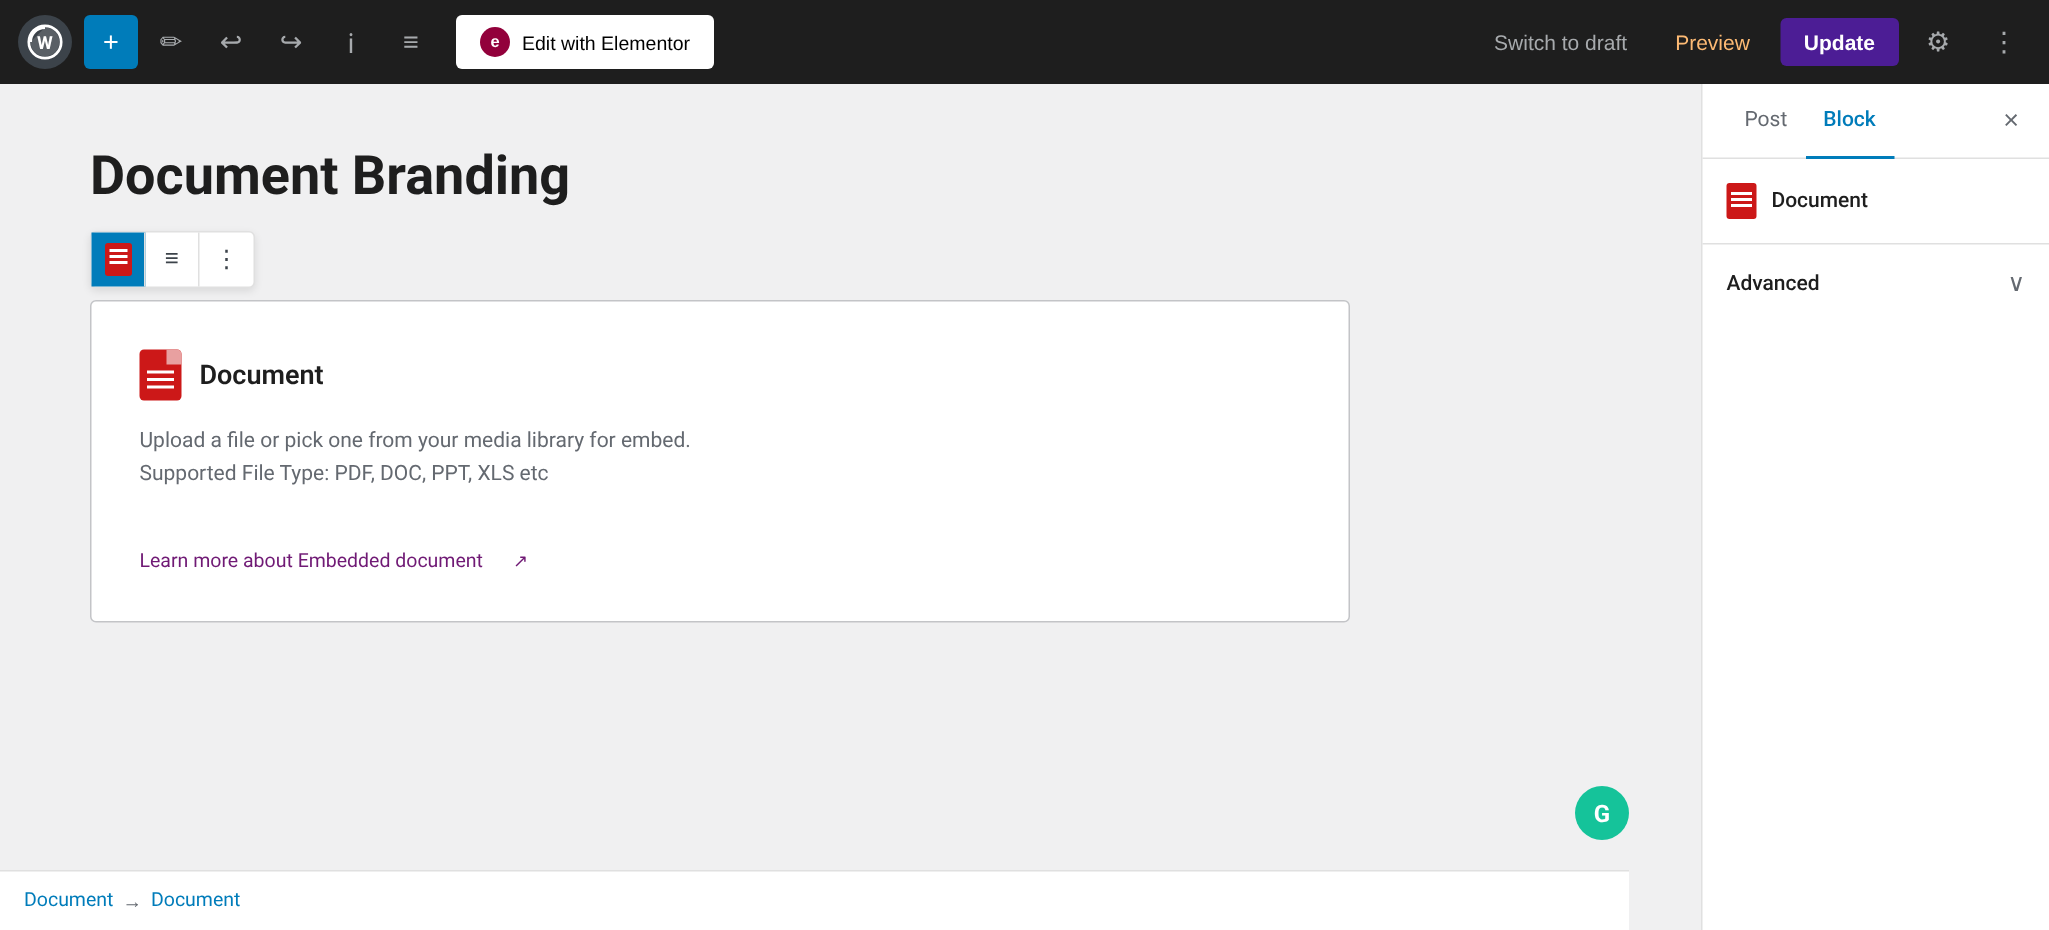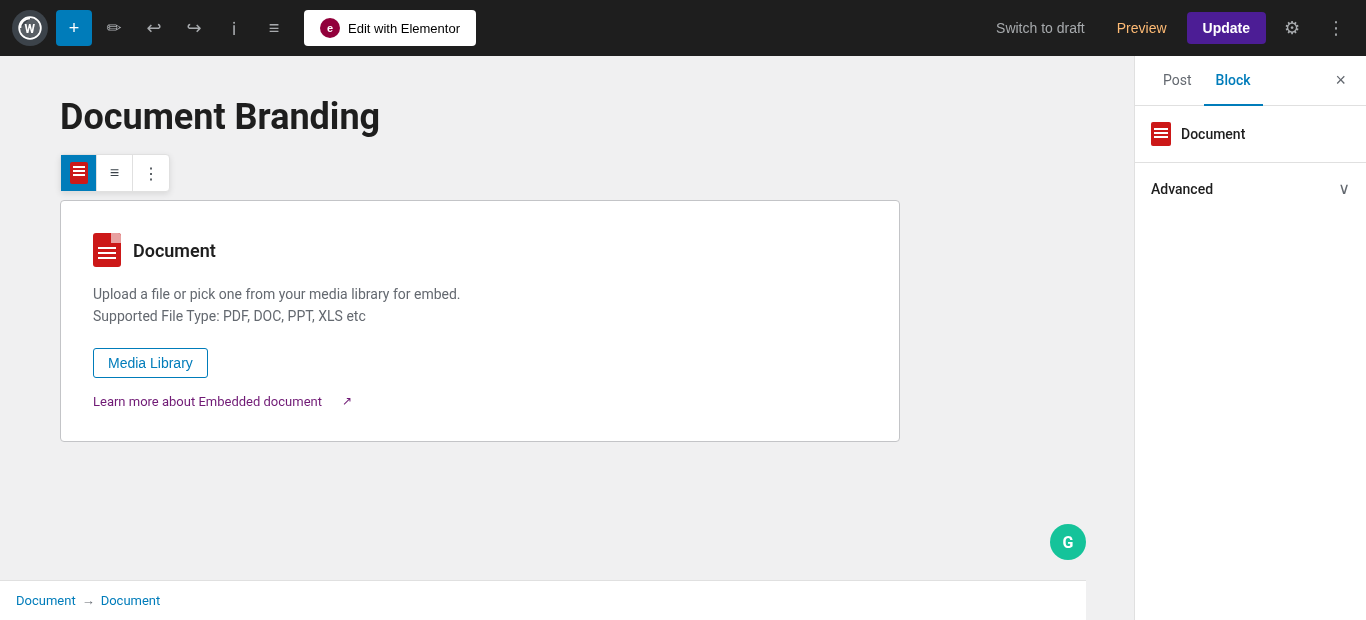--- a/index.html
+++ b/index.html
@@ -445,23 +445,20 @@
 
     <div class="document-block">
       <div class="document-block-header">
         <div class="doc-icon-large"></div>
         <h3>Document</h3>
       </div>
       <div class="upload-description">
         <div>Upload a file or pick one from your media library for embed.</div>
         <div>Supported File Type: PDF, DOC, PPT, XLS etc</div>
       </div>
-      <button class="media-library-btn">
-        <span>Media Library</span>
-      </button>
       <br>
       <a href="#" class="learn-more-link">
         <span>Learn more about Embedded document</span>
         <span style="font-size:12px;">↗</span>
       </a>
     </div>
 
   </div>
 
   <div class="right-sidebar">

